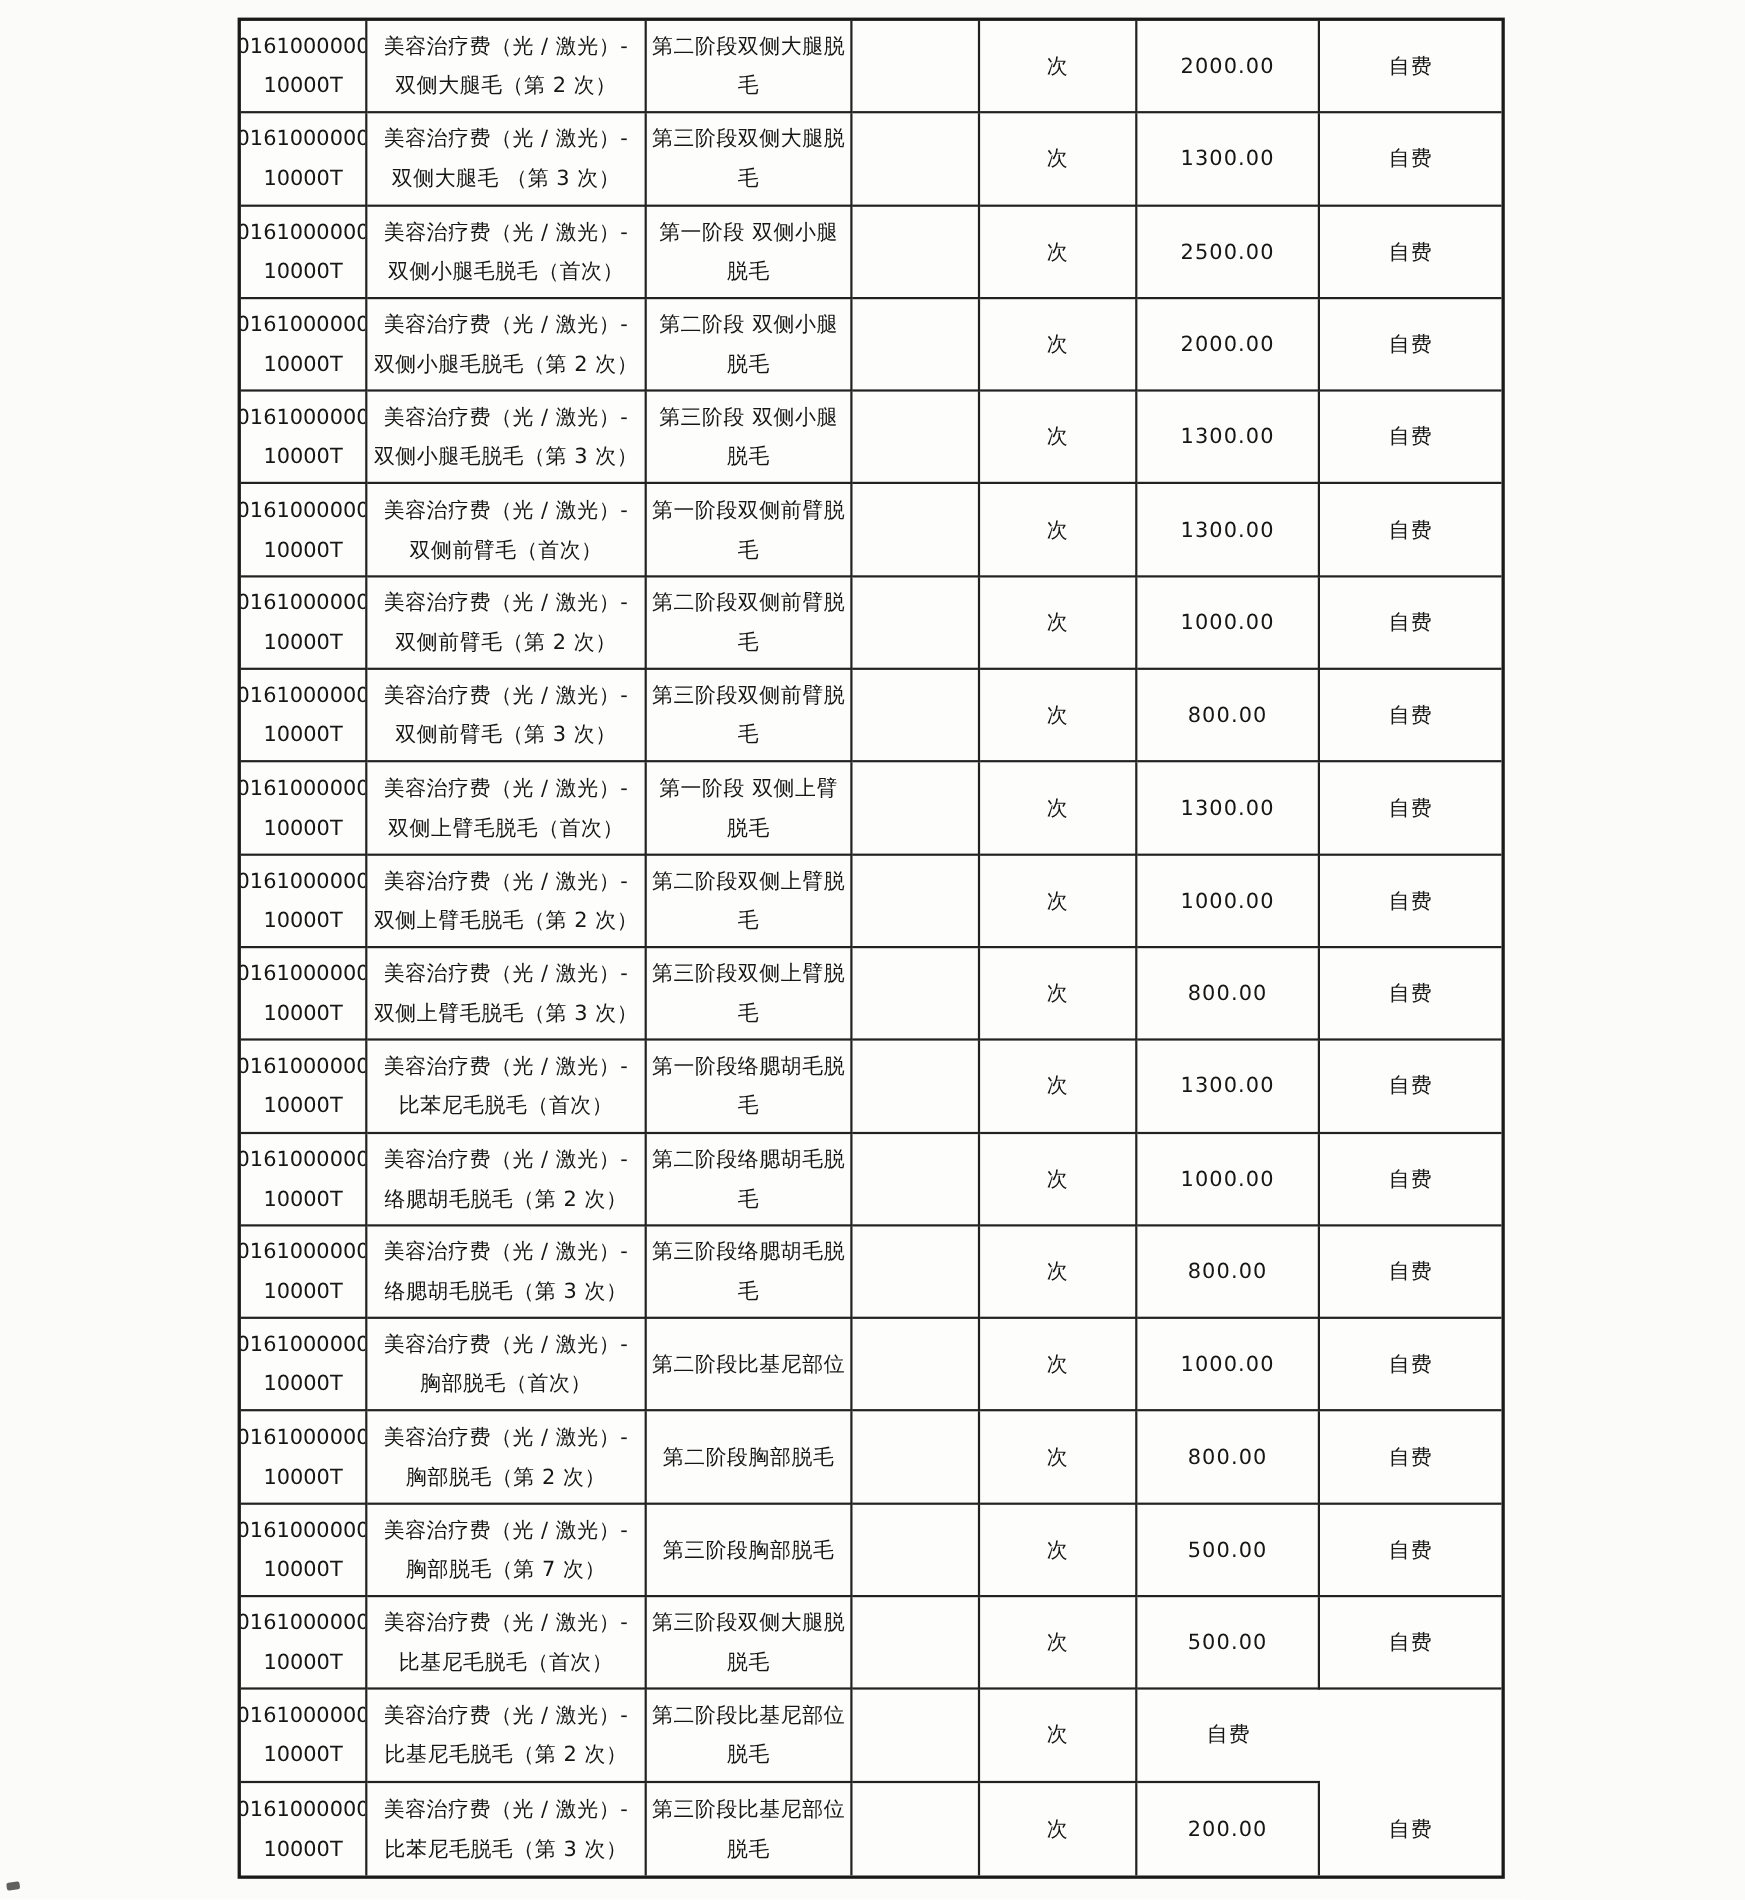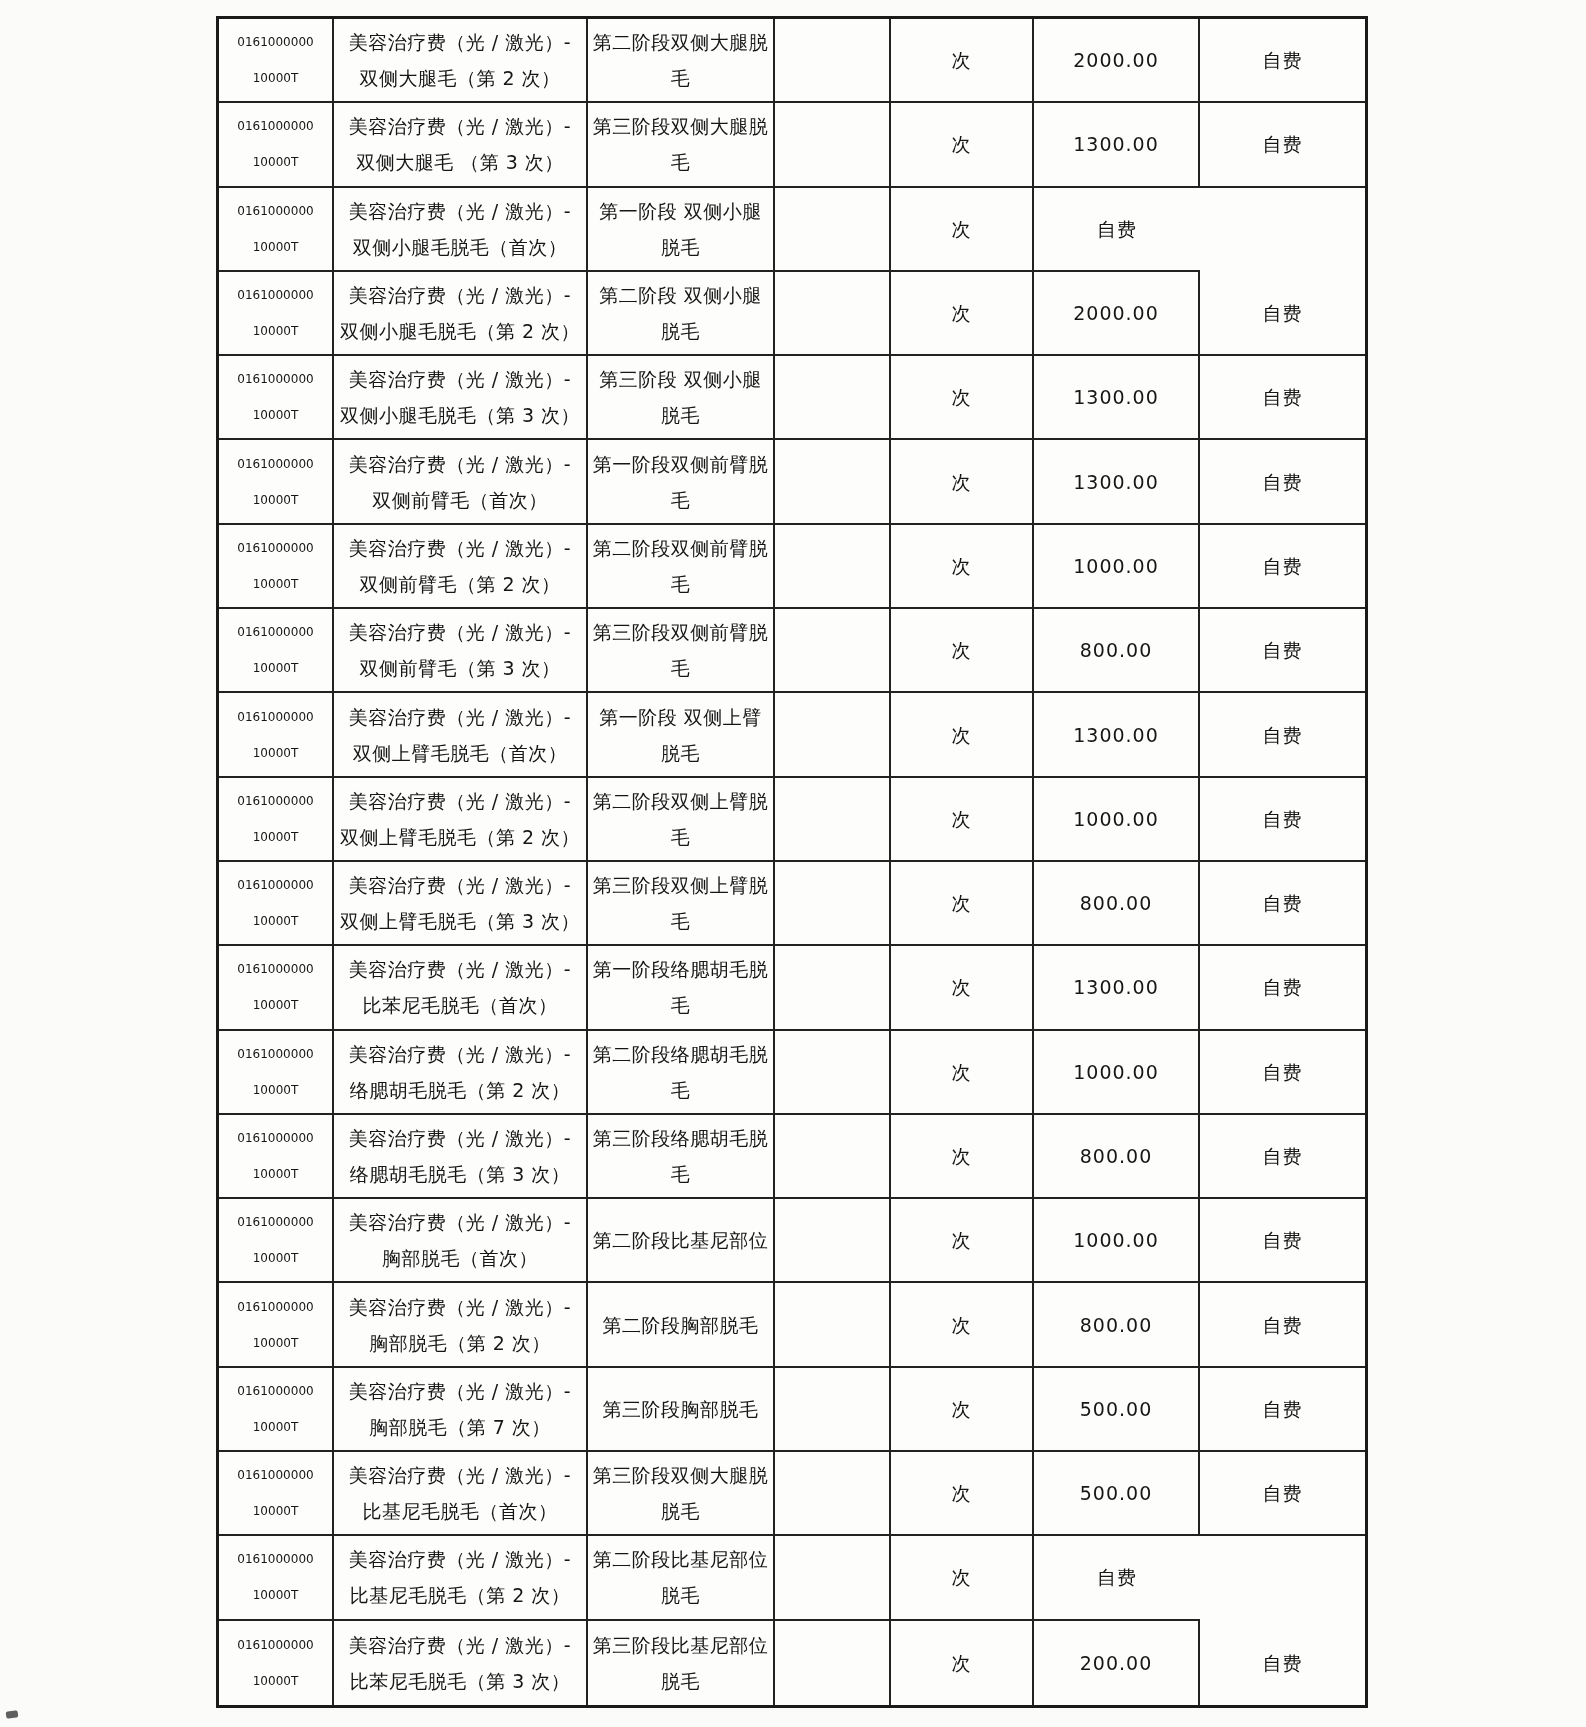--- a/index.html
+++ b/index.html
@@ -30,21 +30,21 @@
     align-items:center;
     justify-content:center;
     text-align:center;
     font-size:19px;
     line-height:36px;
     overflow:hidden;
     letter-spacing:.5px;
   }
   .cell:last-child{border-right:none;}
   .row:last-child .cell{border-bottom:none;}
-  .col-code{font-size:12px;letter-spacing:0;}
+  .col-code{font-size:19px;letter-spacing:0;}
   .col-price,.col-unit,.col-pay{letter-spacing:1px;}
   .line{white-space:nowrap;}
   .artifact{
     position:absolute;left:6px;top:1711px;
     width:12px;height:7px;background:#3a3a3a;
     border-radius:2px;transform:rotate(-8deg);opacity:.8;
   }
 </style>
 </head>
 <body>
@@ -97,20 +97,21 @@
     <div class="cell col-name">
       <div class="line">美容治疗费（光 / 激光）-</div>
       <div class="line">双侧小腿毛脱毛（首次）</div>
     </div>
     <div class="cell col-desc">
       <div class="line">第一阶段 双侧小腿</div>
       <div class="line">脱毛</div>
     </div>
     <div class="cell col-empty"></div>
     <div class="cell col-unit">次</div>
+    <div class="cell col-price">2500.00</div>
     <div class="cell col-pay">自费</div>
   </div>
 
   <div class="row">
     <div class="cell col-code">
       <div class="line">0161000000</div>
       <div class="line">10000T</div>
     </div>
     <div class="cell col-name">
       <div class="line">美容治疗费（光 / 激光）-</div>

